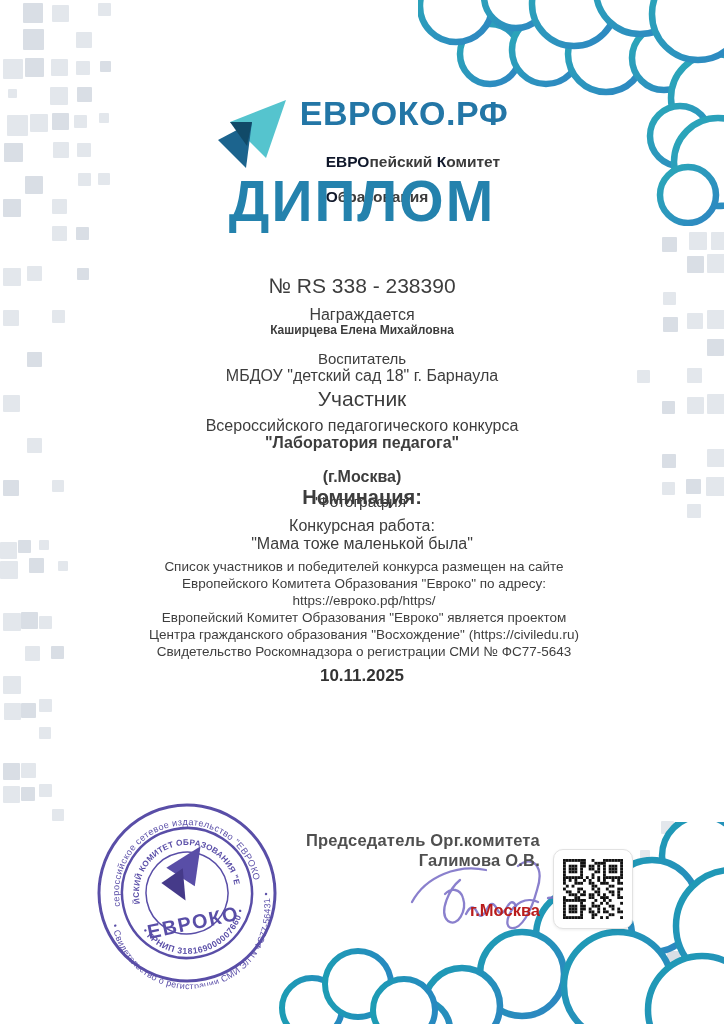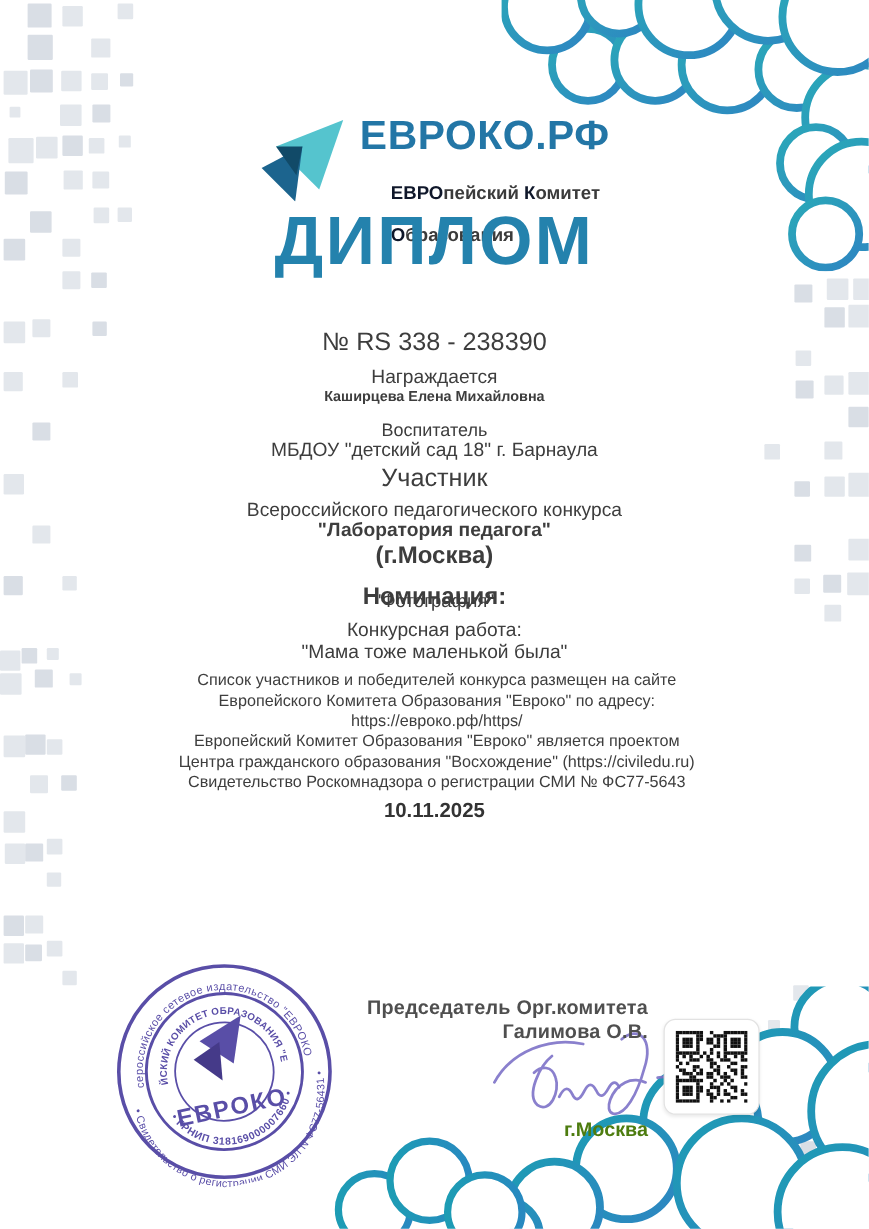--- a/index.html
+++ b/index.html
@@ -26,39 +26,39 @@
   
   .line{position:absolute;left:40px;right:40px;text-align:center;z-index:4;color:#3d3d3d;}
   .l-num{top:274px;font-size:21px;}
   .l-awarded{top:306px;font-size:16px;}
   .l-name{top:323px;font-size:12px;font-weight:700;}
   .l-pos{top:350px;font-size:15px;}
   .l-org{top:367px;font-size:16px;}
   .l-status{top:387px;font-size:21px;font-weight:400;}
   .l-c1{top:417px;font-size:16px;text-align:center;}
   .l-cname{top:434px;font-size:16px;font-weight:700;}
-  .l-city{top:452px;font-size:20px;font-weight:700;}
+  .l-city{top:468px;font-size:16px;font-weight:700;}
   .l-nomlab{top:486px;font-size:20px;font-weight:bold;}
   .l-nom{top:493px;font-size:15.5px;}
   .l-worklab{top:517px;font-size:16px;}
   .l-work{top:535px;font-size:16px;}
   .footer-note{position:absolute;top:558px;left:60px;right:56px;text-align:center;
       font-size:13.5px;line-height:17px;color:#3e3e3e;z-index:4;}
   .l-date{top:666px;font-size:17px;font-weight:700;color:#333;}
 
   
   .stamp-wrap{position:absolute;left:92px;top:798px;width:190px;height:190px;
       transform:rotate(-12deg);opacity:.92;z-index:2;}
   .stamp-ring{fill:none;stroke:#4c3fa0;}
   .stamp-text{fill:#4c3fa0;}
 
   
   .sign-block{position:absolute;right:184px;top:830px;text-align:right;z-index:4;
       font-size:16.5px;font-weight:600;color:#4f4f4f;line-height:20px;letter-spacing:.2px;}
-  .sign-city{position:absolute;right:184px;top:901px;font-size:16.5px;font-weight:700;color:#4d7c0f;z-index:4;margin-top:32px;}
+  .sign-city{position:absolute;right:184px;top:901px;font-size:16.5px;font-weight:700;color:#b91c1c;z-index:4;}
   .signature-svg{position:absolute;left:408px;top:850px;z-index:3;}
   .signature-svg path{fill:none;stroke:#7d72c8;stroke-width:2.3;stroke-linecap:round;opacity:.9;}
 
   
   .qr-card{position:absolute;left:553px;top:849px;width:78px;height:78px;background:#fff;
       border:1px solid #e2e2e2;border-radius:10px;box-shadow:0 1px 3px rgba(0,0,0,.08);
       display:flex;align-items:center;justify-content:center;z-index:5;}
 </style>
 </head>
 <body>

